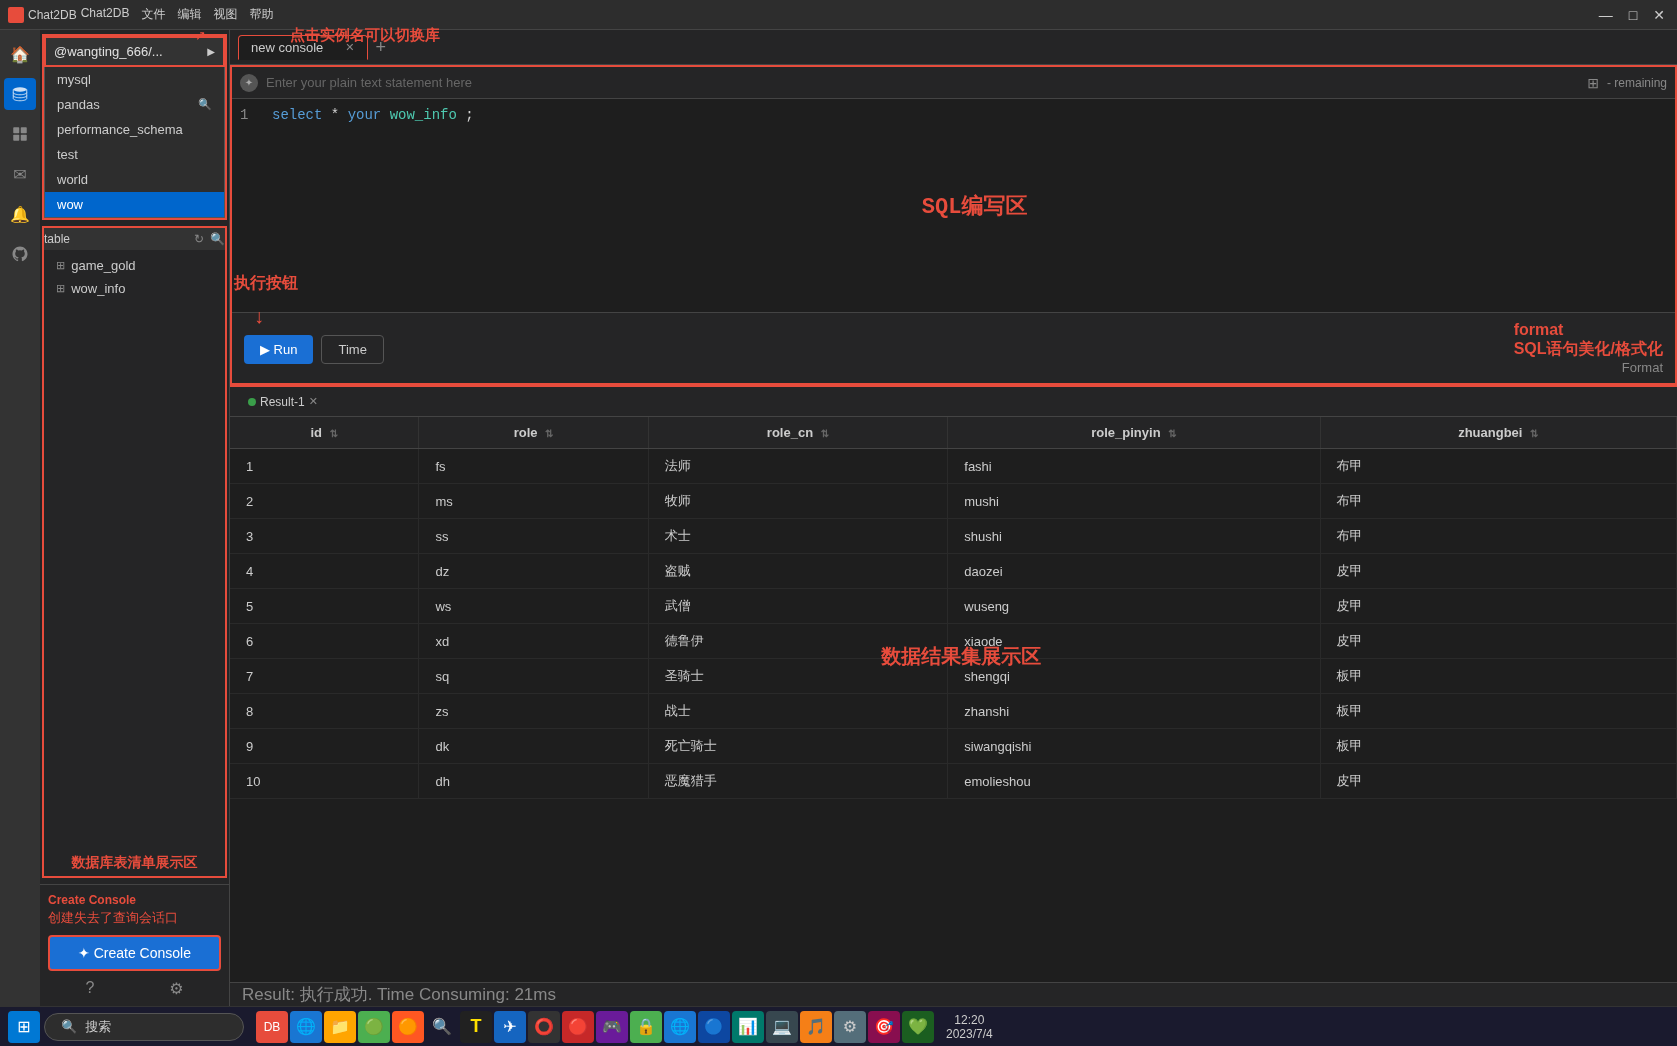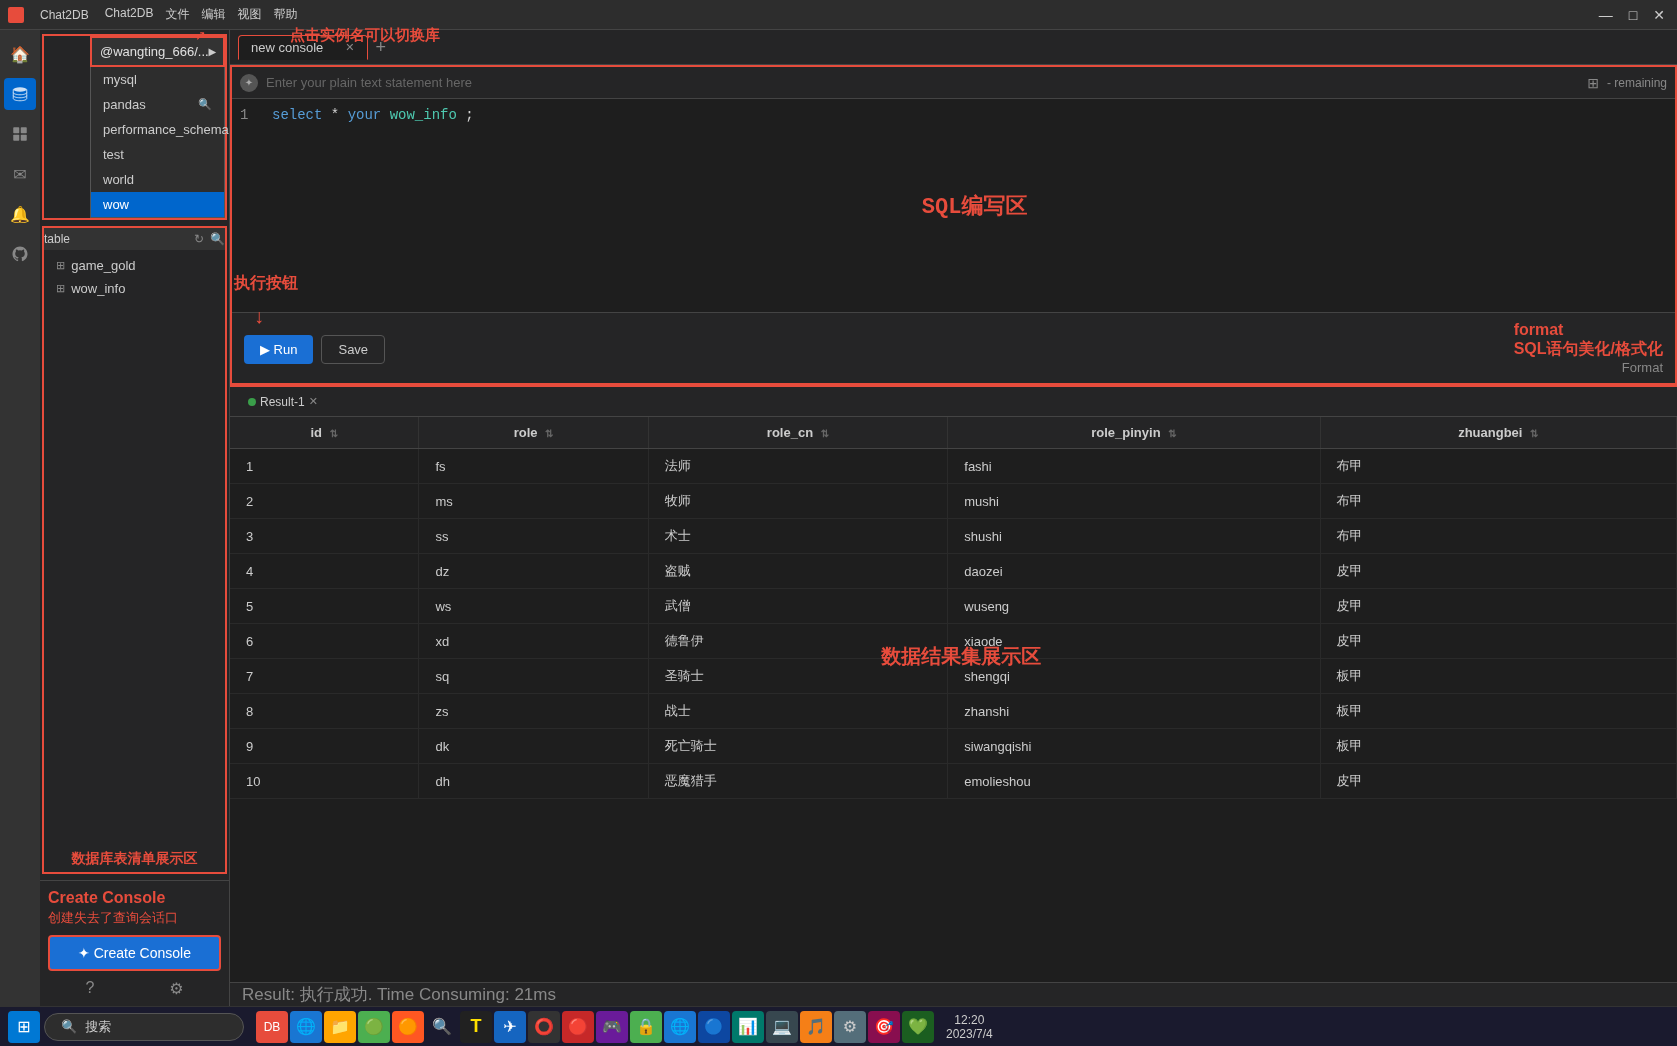--- a/index.html
+++ b/index.html
@@ -19,21 +19,21 @@
       height: 30px;
       display: flex;
       align-items: center;
       justify-content: space-between;
       padding: 0 8px;
       border-bottom: 1px solid #444;
     }
     .title-bar-left {
       display: flex;
       align-items: center;
-      gap: 16px;
+      gap: 4px;
     }
     .title-bar-logo {
       width: 16px; height: 16px;
       background: #e74c3c;
       border-radius: 2px;
     }
     .title-bar-text {
       color: #ccc;
       font-size: 12px;
     }
@@ -191,21 +191,21 @@
       padding: 8px;
     }
 
     
     .sidebar-bottom {
       padding: 8px;
       border-top: 1px solid #444;
     }
     .create-console-annotation {
       color: #e74c3c;
-      font-size: 16px;
+      font-size: 12px;
       font-weight: bold;
       margin-bottom: 2px;
     }
     .create-console-sub {
       color: #e74c3c;
       font-size: 13px;
       margin-bottom: 8px;
     }
     .create-console-btn {
       background: #1a6fd4;
@@ -589,21 +589,21 @@
       <div class="sidebar-icon-item">
         <svg width="18" height="18" viewBox="0 0 24 24" fill="#888">
             <path d="M12 2C6.477 2 2 6.477 2 12c0 4.419 2.865 8.166 6.839 9.489.5.09.682-.218.682-.484 0-.236-.009-.866-.013-1.699-2.782.603-3.369-1.342-3.369-1.342-.454-1.155-1.11-1.462-1.11-1.462-.908-.62.069-.608.069-.608 1.003.07 1.531 1.03 1.531 1.03.892 1.529 2.341 1.087 2.91.831.091-.646.349-1.086.635-1.337-2.22-.253-4.555-1.11-4.555-4.943 0-1.091.39-1.984 1.029-2.683-.103-.253-.446-1.27.098-2.647 0 0 .84-.269 2.75 1.025A9.578 9.578 0 0112 6.836a9.59 9.59 0 012.504.337c1.909-1.294 2.747-1.025 2.747-1.025.546 1.377.203 2.394.1 2.647.64.699 1.028 1.592 1.028 2.683 0 3.842-2.339 4.687-4.566 4.935.359.309.678.919.678 1.852 0 1.336-.012 2.415-.012 2.743 0 .269.18.579.688.481C19.138 20.163 22 16.418 22 12c0-5.523-4.477-10-10-10z"></path>
           </svg>
       </div>
     </div>
 
     <div class="sidebar-content">
       <div class="sidebar-panel">
 
-        <div style="border: 2px solid #e74c3c; margin: 4px 2px 0 2px; padding-left: 46px;">
+        <div style="border: 2px solid #e74c3c; margin: 4px 2px 0 2px;">
           <div class="instance-header">
             <span class="instance-name">@wangting_666/...</span>
             <span class="instance-arrow">▶</span>
           </div>
 
           <div class="db-dropdown">
             <div class="db-item">
               <span>mysql</span>
             </div>
             <div class="db-item">
@@ -696,21 +696,21 @@
 
       <div class="action-bar">
         <div style="display: flex; flex-direction: column; gap: 2px;">
 
           <div style="position: relative; display: flex; align-items: center; gap: 40px;">
             <div style="position: absolute; left: -10px; top: -60px; color: #e74c3c; font-size: 16px; font-weight: bold; pointer-events: none;">执行按钮</div>
             <div style="position: absolute; left: 10px; top: -28px; color: #e74c3c; font-size: 20px; font-weight: bold; pointer-events: none;">↓</div>
           </div>
           <div class="action-bar-left">
             <button class="run-btn">▶ Run</button>
-            <button class="save-btn">Save</button>
+            <button class="save-btn">Time</button>
           </div>
         </div>
         <div style="display: flex; flex-direction: column; align-items: flex-end;">
           <div style="color: #e74c3c; font-size: 16px; font-weight: bold; pointer-events: none;">format<br>SQL语句美化/格式化</div>
           <button class="format-btn">Format</button>
         </div>
       </div>
     </div>
 
     <div class="result-area" style="position: relative;">

